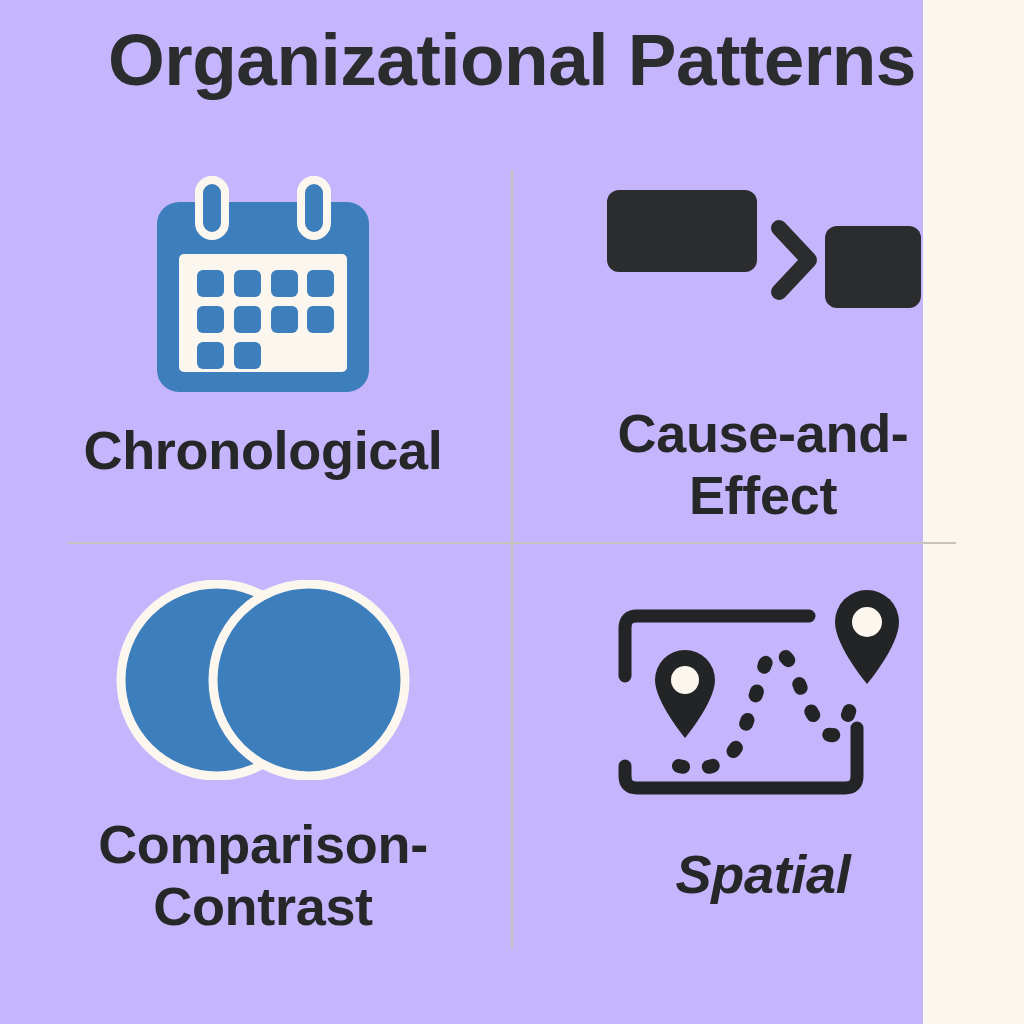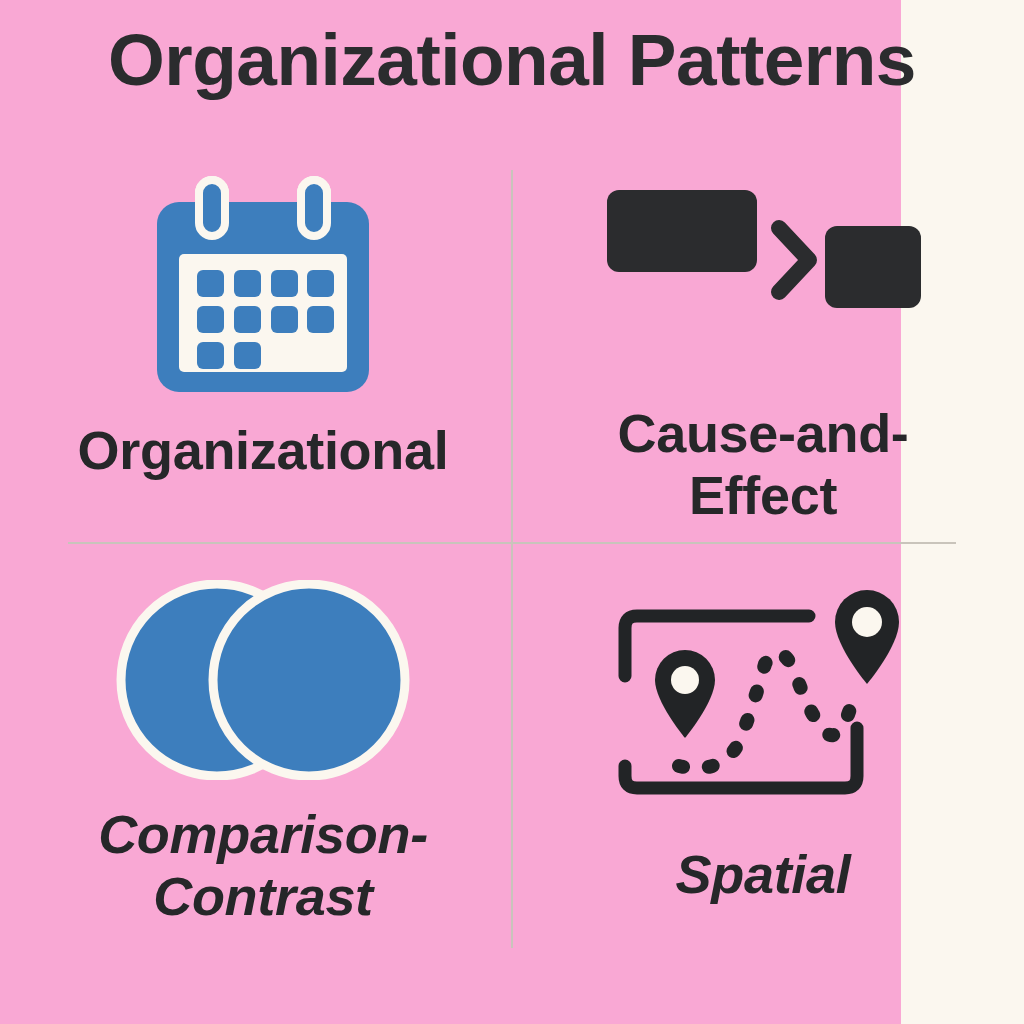--- a/index.html
+++ b/index.html
@@ -10,21 +10,22 @@
     width: 1024px;
     height: 1024px;
     background: #fbf7ef;
     font-family: "Liberation Sans", sans-serif;
     overflow: hidden;
   }
   #infographic {
     position: relative;
     width: 901px;
     height: 1024px;
-    background: #f9a8d4;
+    background: #c4b5fd;
+    padding-left: 22px;
   }
   #page-title {
     position: absolute;
     left: 0;
     top: 22px;
     width: 1024px;
     text-align: center;
     font-size: 73px;
     font-weight: bold;
     color: #2b2c2e;
@@ -69,21 +70,21 @@
     letter-spacing: -0.3px;
   }
 
   #cell-chronological { left: 28px;  top: 176px; width: 470px; }
   #cell-cause-effect  { left: 528px; top: 176px; width: 470px; }
   #cell-comparison    { left: 28px;  top: 580px; width: 470px; }
   #cell-spatial       { left: 528px; top: 580px; width: 470px; font-style: italic; }
 
   #cell-chronological .cell-label { margin-top: 22px; }
   #cell-cause-effect  .cell-label { margin-top: 63px; width: 330px; }
-  #cell-comparison    .cell-label { margin-top: 20px; width: 400px; font-style: italic; }
+  #cell-comparison    .cell-label { margin-top: 30px; width: 400px; }
   #cell-spatial       .cell-label { margin-top: 30px; }
 </style>
 </head>
 <body>
 
 <div id="infographic">
 
   <div id="page-title">Organizational Patterns</div>
 
   <div class="divider-v"></div>
@@ -110,21 +111,21 @@
 
         <rect x="42" y="130" width="27" height="27" rx="6" fill="#3d7ebd"></rect>
         <rect x="79" y="130" width="27" height="27" rx="6" fill="#3d7ebd"></rect>
         <rect x="116" y="130" width="27" height="27" rx="6" fill="#3d7ebd"></rect>
         <rect x="152" y="130" width="27" height="27" rx="6" fill="#3d7ebd"></rect>
 
         <rect x="42" y="166" width="27" height="27" rx="6" fill="#3d7ebd"></rect>
         <rect x="79" y="166" width="27" height="27" rx="6" fill="#3d7ebd"></rect>
       </svg>
     </span>
-    <div class="cell-label">Organizational</div>
+    <div class="cell-label">Chronological</div>
   </div>
 
   <div class="cell" id="cell-cause-effect">
     <span class="cell-icon">
       <svg width="320" height="160" viewBox="0 0 320 160" xmlns="http://www.w3.org/2000/svg">
 
         <rect x="4" y="14" width="150" height="82" rx="12" fill="#2b2c2e"></rect>
 
         <path d="M176 52 L206 84 L176 116" fill="none" stroke="#2b2c2e" stroke-width="16" stroke-linecap="round" stroke-linejoin="round"></path>
 

